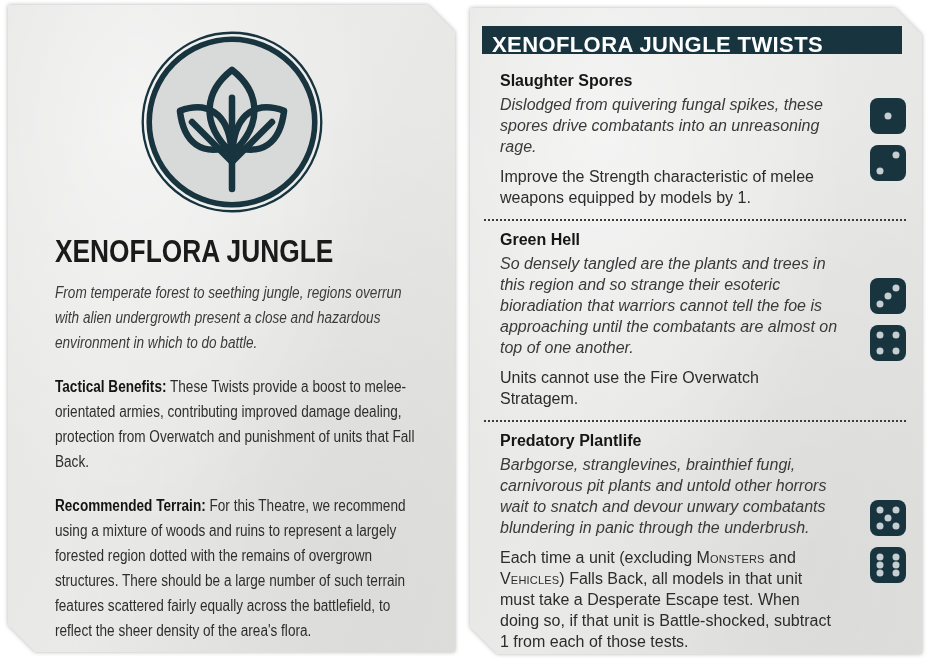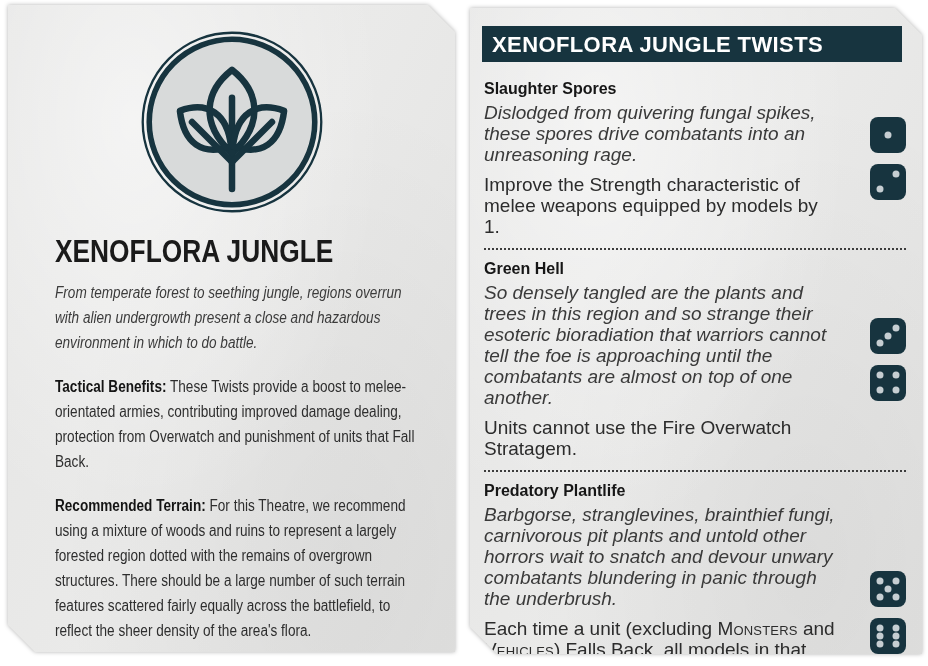--- a/index.html
+++ b/index.html
@@ -30,40 +30,40 @@
     margin:20px 0 0; font-size:31px; line-height:34px; font-weight:700;
     color:#1a1a1a; letter-spacing:0;
   }
   .left-text p { font-size:16px; line-height:25px; margin:0; }
   .left-text .flavor { font-style:italic; color:#3b3b3b; margin-top:11px; }
   .left-text .body   { color:#2e2e2e; margin-top:19px; }
   .left-text .body b { color:#141414; }
 
   
   .banner {
-    position:relative; margin:18px 20px 0 12px; height:36px; background:#17343f;
+    position:relative; margin:18px 20px 0 12px; height:28px; background:#17343f;
   }
   .banner-title {
     position:absolute; left:10px; top:0; line-height:37px;
     font-size:22px; font-weight:700; color:#ffffff; letter-spacing:.4px; white-space:nowrap;
   }
   .d6-badge {
     position:absolute; right:12px; top:-6px; width:53px; height:50px;
     background:#17343f; border-radius:8px;
     color:#ffffff; font-weight:700; font-size:27px; text-align:center; line-height:50px;
   }
 
   .sections { margin:8px 16px 0 14px; }
   section.twist {
     display:flex; align-items:center; gap:10px;
     padding:9px 0 11px; border-bottom:2px dotted #3c3c3c;
   }
-  .twist-text { flex:1; padding-right:22px; }
+  .twist-text { flex:1; padding-right:22px;margin-left:16px; }
   .twist-text h3 { margin:0 0 4px; font-size:16px; line-height:19px; color:#161616; }
-  .twist-text p { font-size:19px; line-height:21px; margin:0; }
+  .twist-text p { font-size:16px; line-height:21px; margin:0; }
   .twist-text .flavor { font-style:italic; color:#3a3a3a; }
   .twist-text .rule { color:#2c2c2c; margin-top:9px; }
   .kw { font-weight:400; font-variant:small-caps; letter-spacing:.2px; }
 
   .dice-col { display:flex; flex-direction:column; gap:11px; width:36px; flex:none; }
   .die { position:relative; width:36px; height:36px; background:#17343f; border-radius:8px; }
   .pip { position:absolute; width:7px; height:7px; border-radius:50%; background:#c6ced2; transform:translate(-50%,-50%); }
 </style>
 </head>
 <body>

